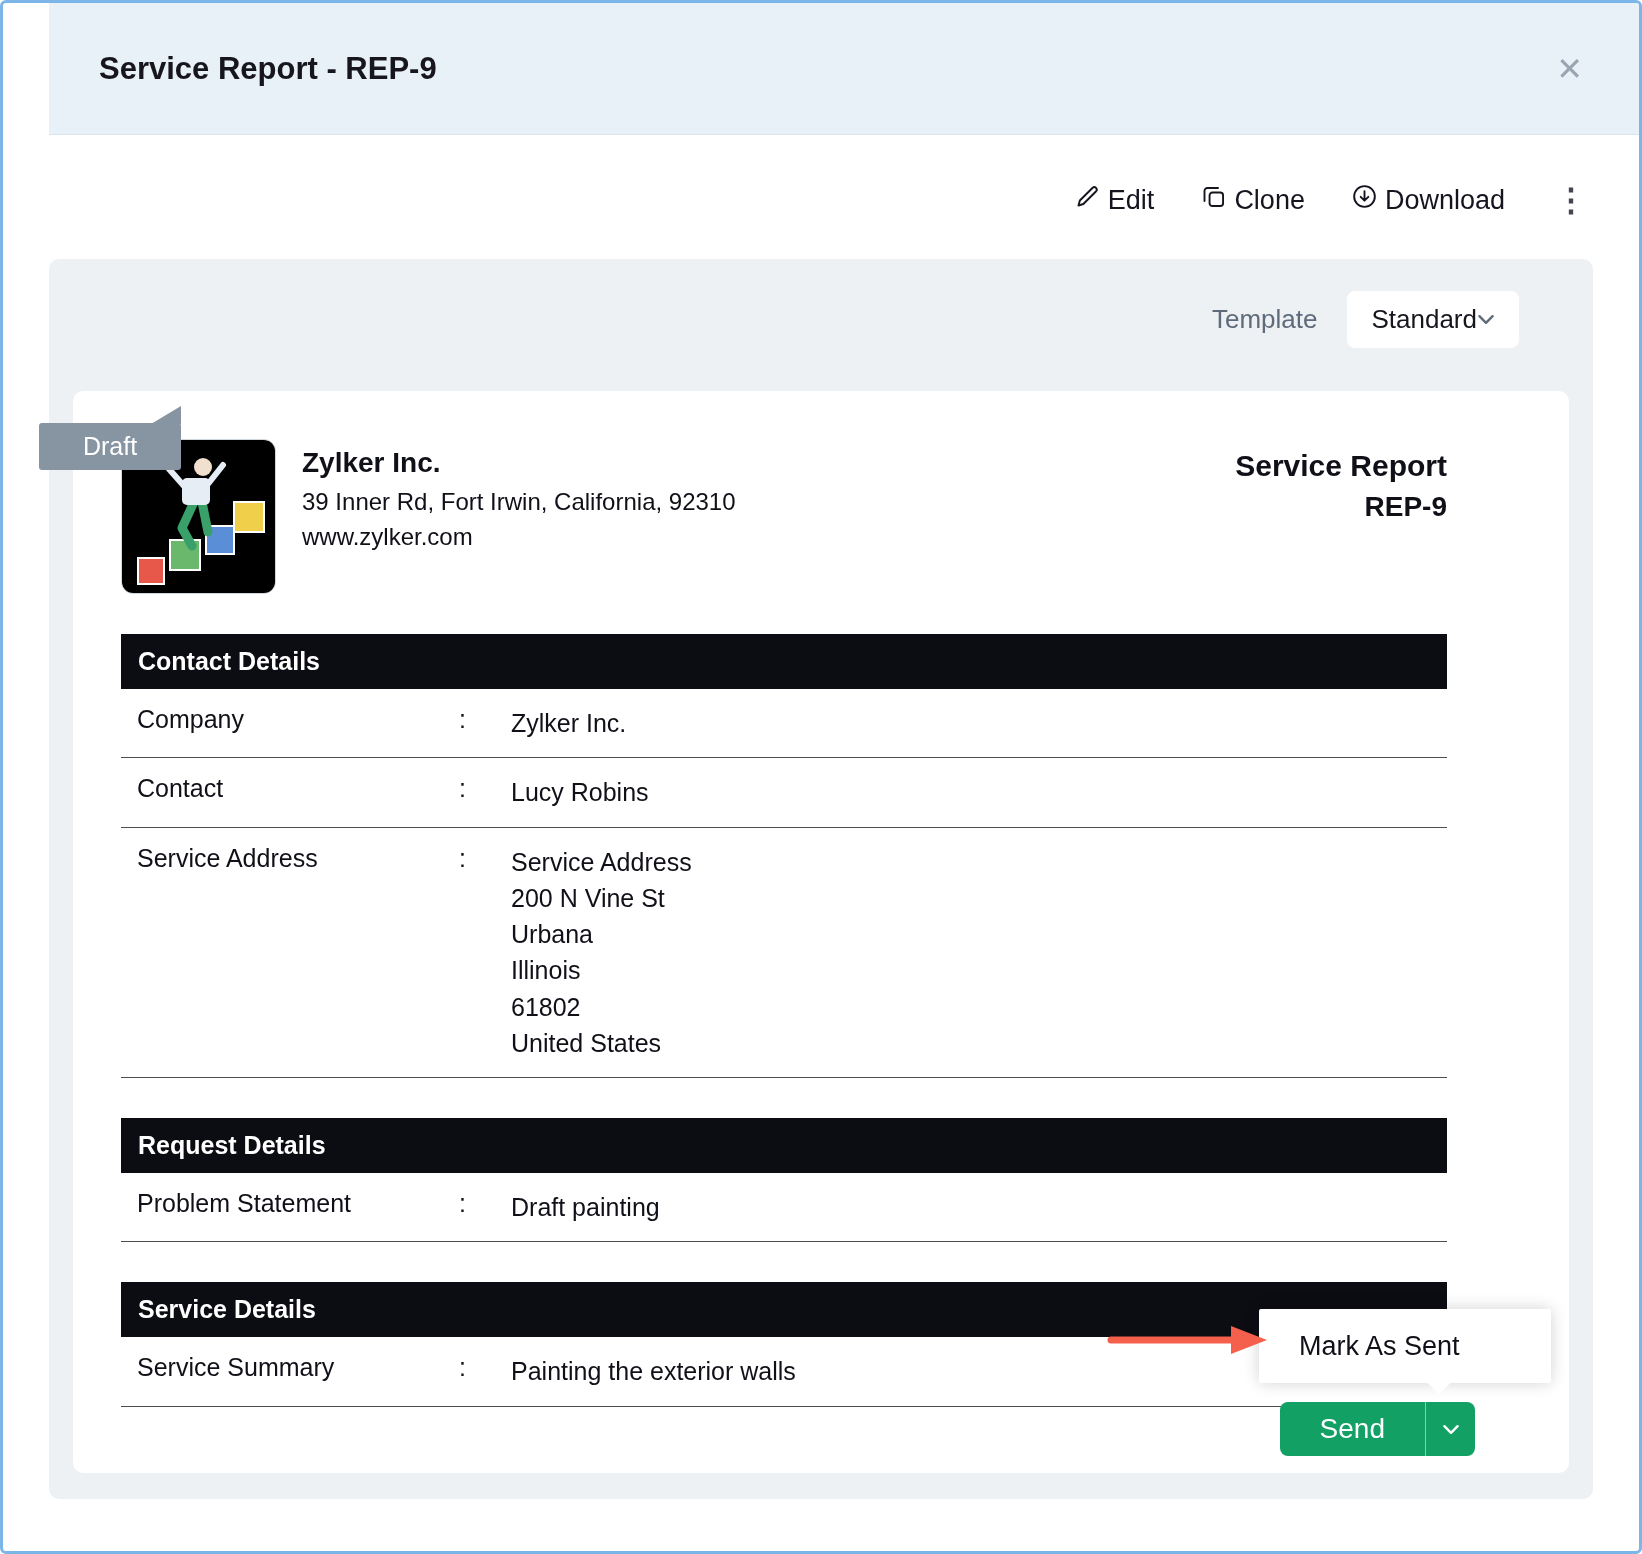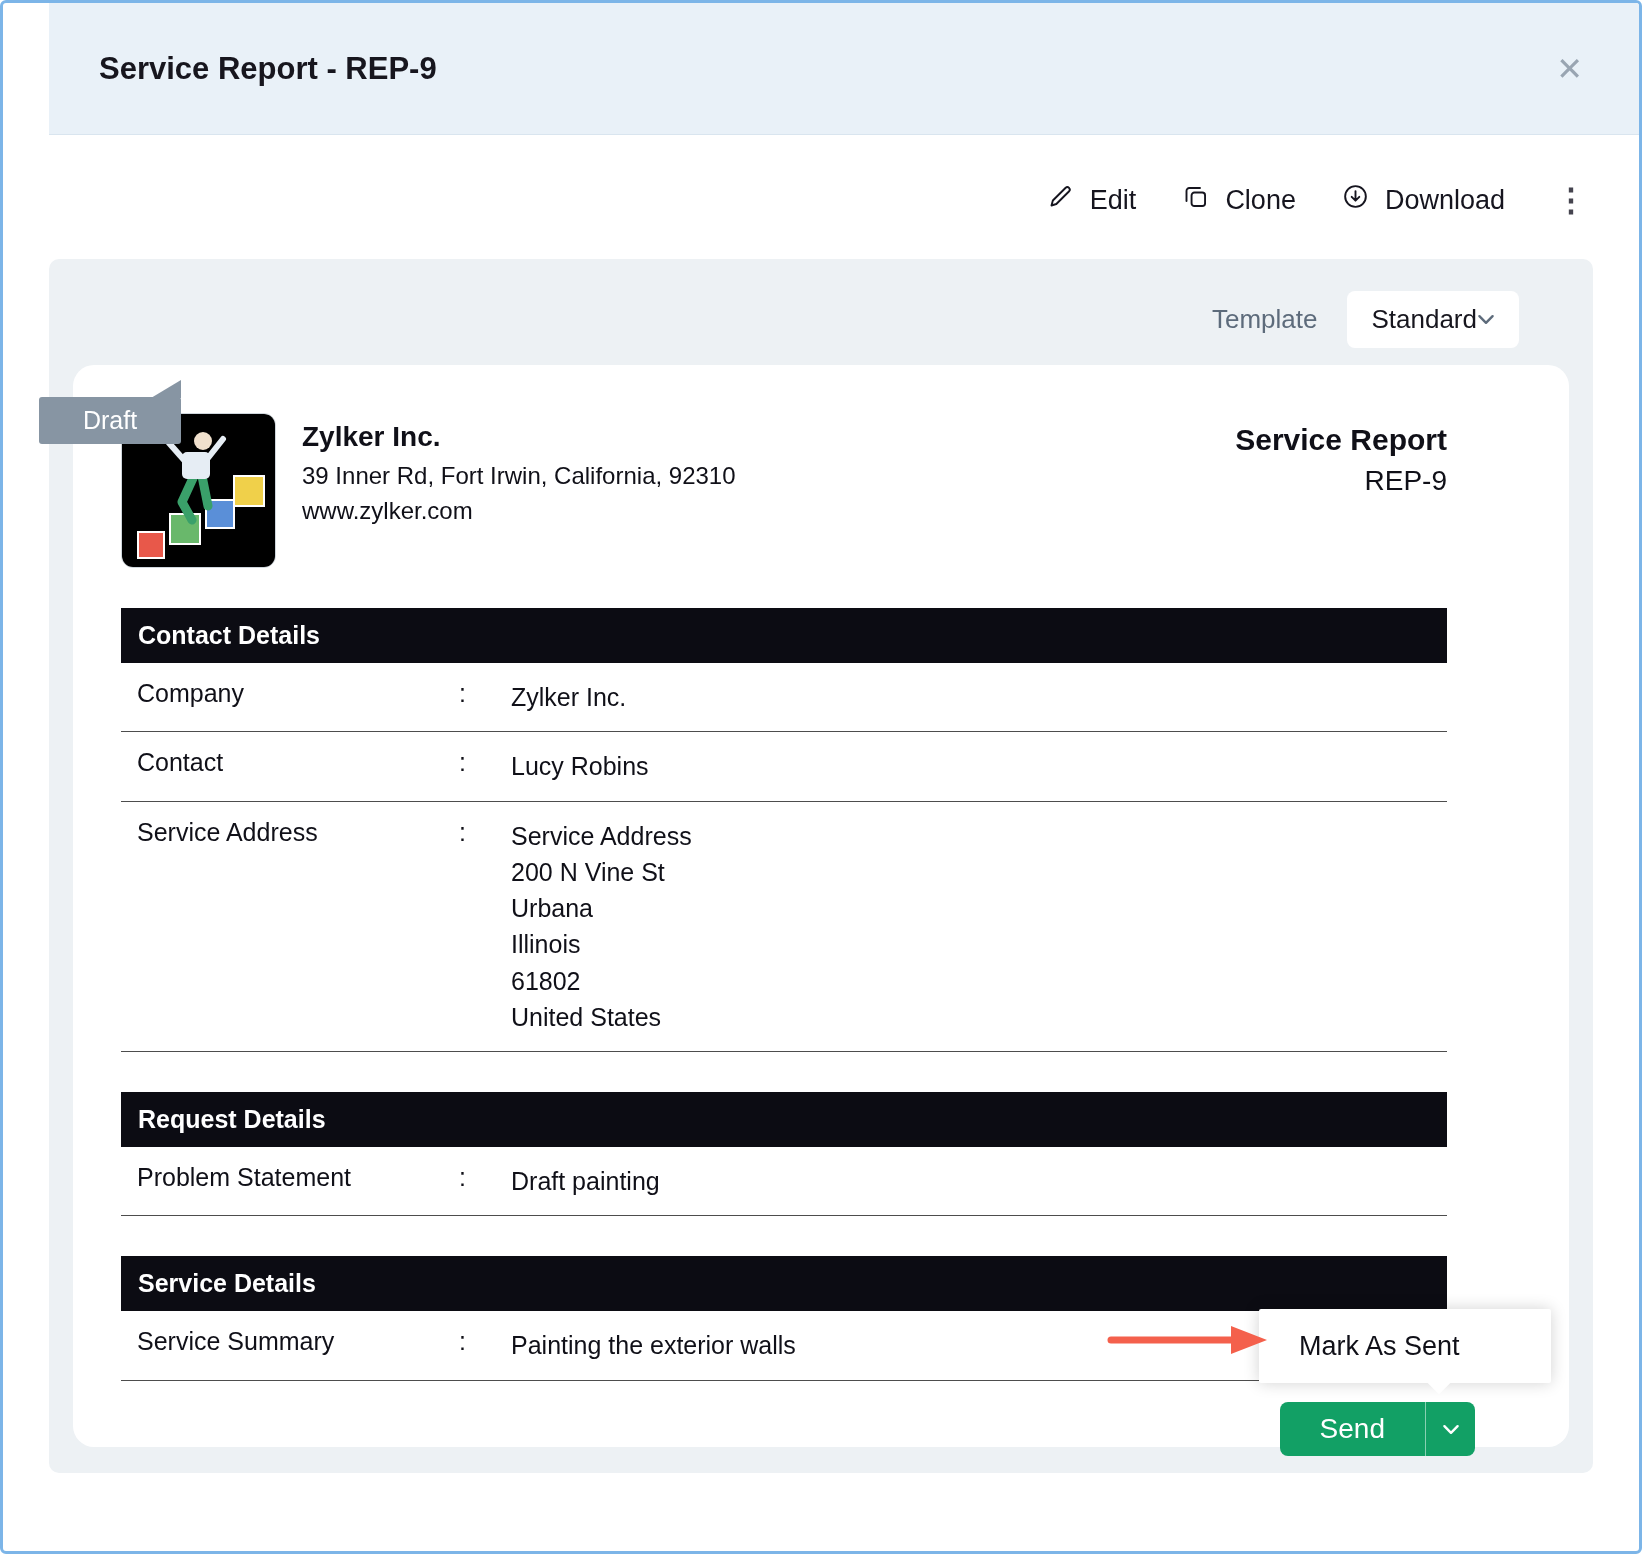--- a/index.html
+++ b/index.html
@@ -20,21 +20,21 @@
   }
   .modal-title { font-size: 31px; font-weight: bold; color: #17161e; }
   .close-btn { font-size: 32px; color: #99a5b2; cursor: pointer; line-height: 1; padding: 6px; }
 
   
   .toolbar {
     display: flex; justify-content: flex-end; align-items: center;
     gap: 46px; padding: 46px 48px 0 0;
   }
   .toolbar-item {
-    display: flex; align-items: center; gap: 16px;
+    display: flex; align-items: center; gap: 7px;
     font-size: 27px; color: #16151f; cursor: pointer;
   }
   .toolbar-item svg { width: 27px; height: 27px; }
   .kebab { font-size: 32px; color: #45444f; font-weight: bold; cursor: pointer; padding: 0 4px; }
 
   
   .panel {
     margin: 40px 46px 0 46px; background: #edf1f4;
     border-radius: 10px; padding: 26px 24px 26px 24px;
   }
@@ -45,21 +45,21 @@
   .template-label { color: #5d6b7b; font-size: 26px; }
   .template-select {
     background: #fff; border-radius: 8px; padding: 13px 24px;
     display: flex; align-items: center; 
     font-size: 26px; color: #17161e; cursor: pointer;
   }
   .template-select svg { width: 18px; height: 11px; color: #5d6b7b; }
 
   
   .report-card {
-    margin-top: 17px; background: #fff; border-radius: 21px;
+    margin-top: 43px; background: #fff; border-radius: 10px;
     padding: 48px 122px 66px 48px; position: relative;
   }
 
   .draft-ribbon {
     position: absolute; left: -34px; top: 32px;
     background: #8795a3; color: #fff; font-size: 25px;
     width: 142px; padding: 9px 0; text-align: center;
     border-radius: 3px; z-index: 2;
   }
   .draft-ribbon::after {
@@ -73,21 +73,21 @@
   .logo {
     width: 155px; height: 155px; border-radius: 12px; overflow: hidden;
     flex-shrink: 0; border: 1px solid #cfd6dc;
   }
   .company-info { padding-top: 8px; }
   .company-name { font-size: 28px; font-weight: bold; color: #101018; margin-bottom: 9px; }
   .company-address { font-size: 24px; color: #101018; margin-bottom: 7px; }
   .company-website { font-size: 24px; color: #101018; }
   .doc-meta { text-align: right; padding-top: 10px; }
   .doc-title { font-size: 30px; font-weight: bold; color: #101018; }
-  .doc-id { font-size: 28px; font-weight: normal; color: #101018; margin-top: 8px; }
+  .doc-id { font-size: 28px; font-weight: bold; color: #101018; margin-top: 8px; }
 
   .section { margin-top: 40px; }
   .section:first-of-type { margin-top: 34px; }
   .section-header {
     background: #0c0c13; color: #fff; font-size: 25px; font-weight: bold;
     padding: 13px 17px;
   }
   .detail-row {
     display: flex; align-items: flex-start;
     padding: 16px 0; font-size: 25px; color: #101018;

